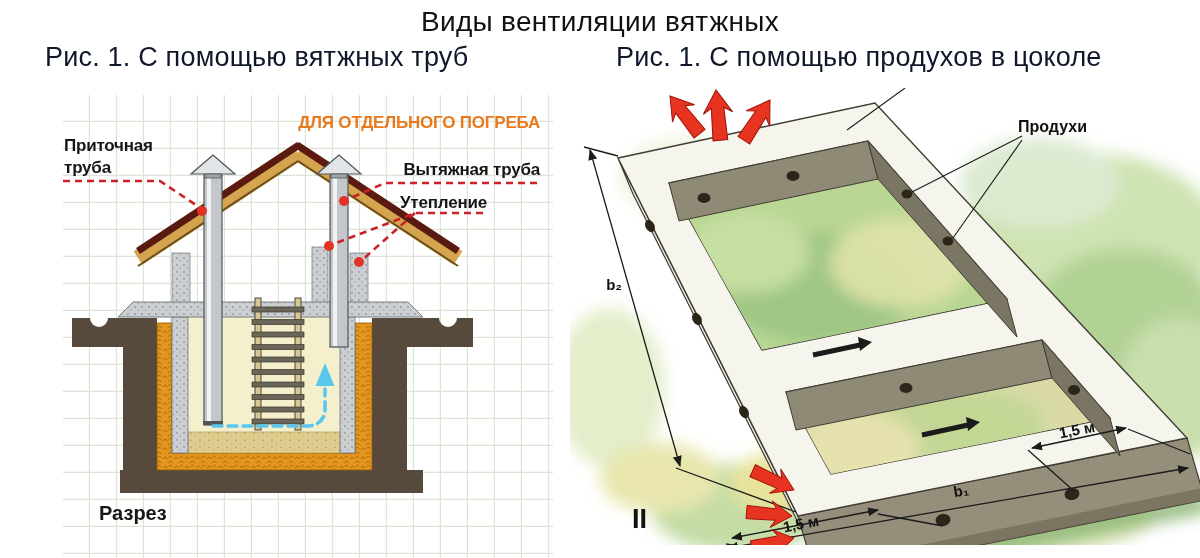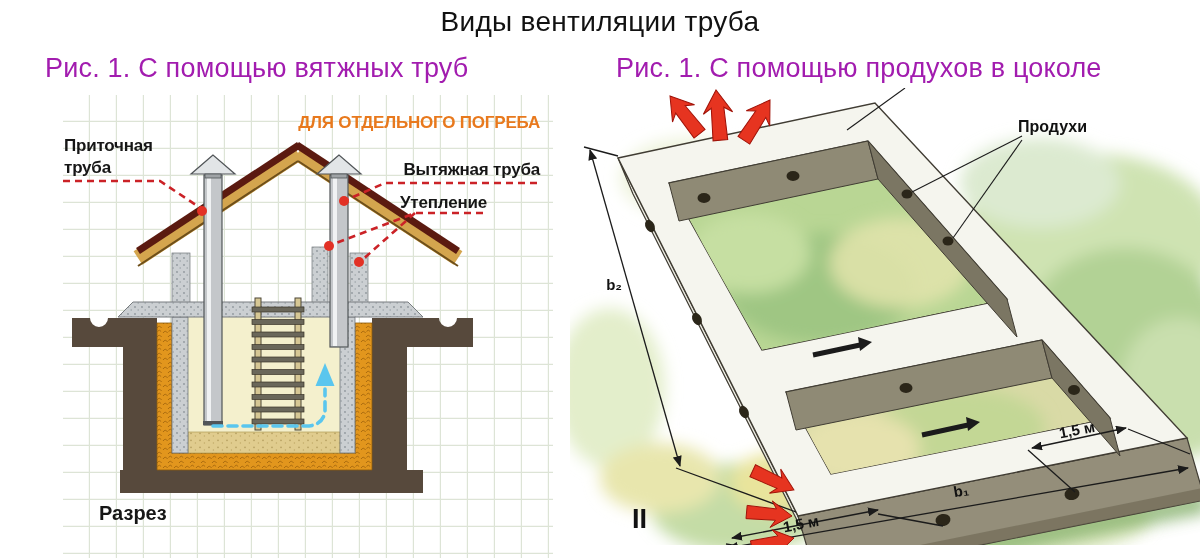--- a/index.html
+++ b/index.html
@@ -1,36 +1,36 @@
 <!DOCTYPE html>
 <html><head>
 <meta charset="utf-8">
 <style>
   html,body{margin:0;padding:0;background:#ffffff;}
   .page{position:relative;width:1200px;height:558px;background:#ffffff;overflow:hidden;
         font-family:"Liberation Sans",sans-serif;color:#111;}
   .page-title{position:absolute;left:0;top:6px;width:1200px;text-align:center;
         font-size:28px;letter-spacing:.3px;color:#111;}
-  .caption{position:absolute;top:53px;font-size:27px;letter-spacing:.2px;color:#a21caf;white-space:nowrap;}
+  .caption{position:absolute;top:42px;font-size:27px;letter-spacing:.2px;color:#0f172a;white-space:nowrap;}
   .caption.fig1{left:45px;}
   .caption.fig2{left:616px;}
   svg text{font-family:"Liberation Sans","DejaVu Sans",sans-serif;}
   .f1-label{font-weight:bold;font-size:17px;fill:#161616;letter-spacing:-.2px;}
   .f1-heading{font-weight:bold;font-size:17px;letter-spacing:-.2px;}
   .f1-section{font-weight:bold;font-size:20px;fill:#161616;}
   .f2-label{font-weight:bold;font-size:16px;fill:#111;}
   .f2-dim{font-weight:bold;font-size:15px;fill:#111;}
   .f2-mark{font-weight:bold;font-size:27px;fill:#111;}
 </style>
 </head>
 <body>
 
 <div class="page">
 
-  <div class="page-title">Виды вентиляции труба</div>
+  <div class="page-title">Виды вентиляции вятжных</div>
   <div class="caption fig1">Рис. 1. С помощью вятжных труб</div>
   <div class="caption fig2">Рис. 1. С помощью продухов в цоколе</div>
 
   <svg style="position:absolute;left:63px;top:95px;" width="490" height="463" viewBox="0 0 490 463">
     <defs>
       <pattern id="grid" width="27" height="27" patternUnits="userSpaceOnUse">
         <path d="M26.5,0 V27 M0,26.5 H27" stroke="#dde4d6" stroke-width="1.4" fill="none"></path>
       </pattern>
       <pattern id="stipple" width="7" height="7" patternUnits="userSpaceOnUse">
         <rect width="7" height="7" fill="#cbcfd2"></rect>

